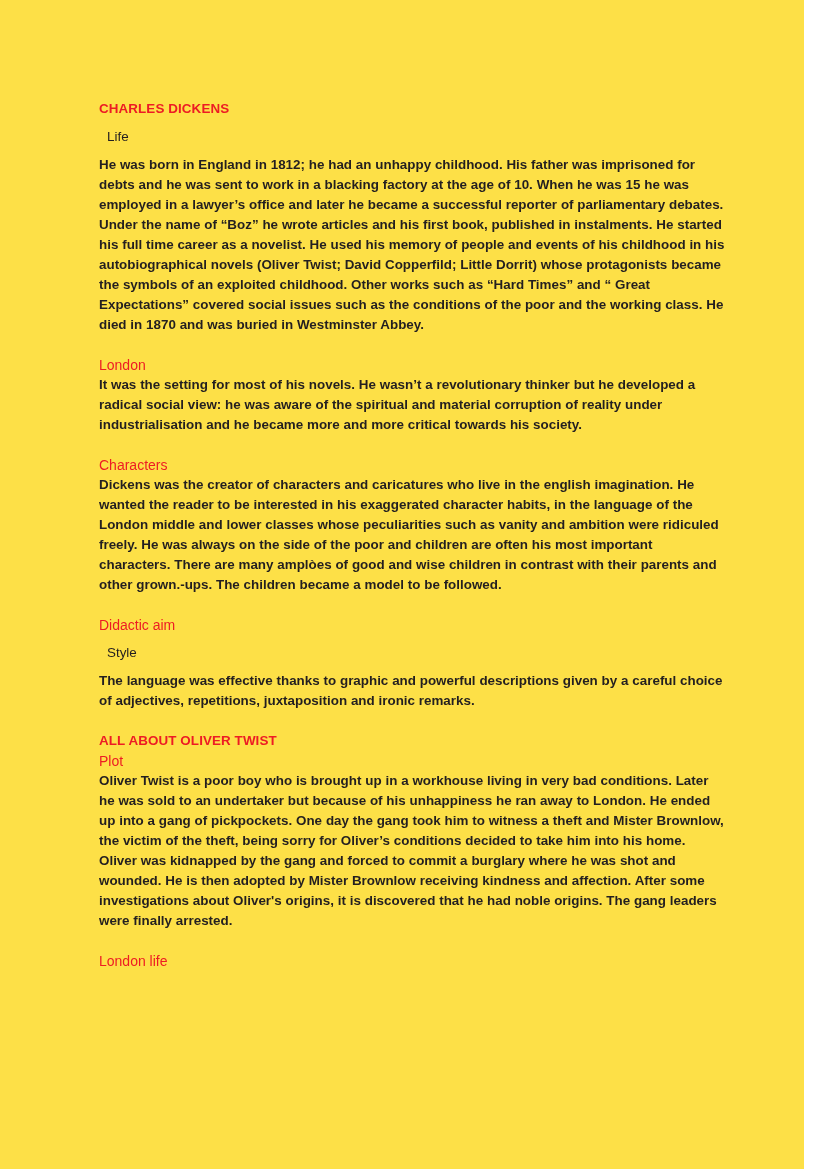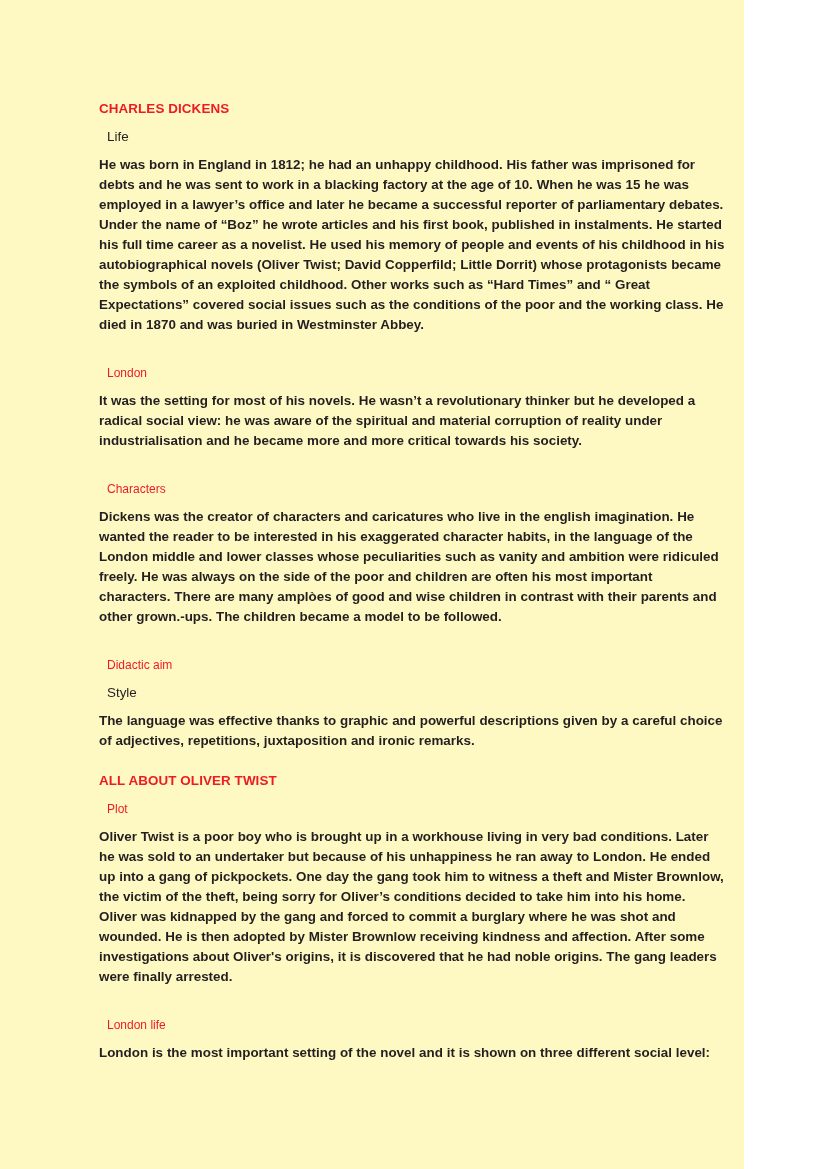--- a/index.html
+++ b/index.html
@@ -9,48 +9,48 @@
     background: #ffffff;
   }
   body {
     width: 828px;
     height: 1169px;
     font-family: "Liberation Sans", sans-serif;
     -webkit-font-smoothing: antialiased;
   }
   .page {
     position: relative;
-    width: 744px;
+    width: 804px;
     height: 1169px;
-    background: #fef9c3;
+    background: #fde047;
     box-sizing: border-box;
     overflow: hidden;
   }
   .content {
     position: absolute;
     left: 99px;
     top: 99px;
     width: 628px;
   }
   
   .heading-major {
     font-size: 13.4px;
     font-weight: bold;
     color: #ed1c24;
     line-height: 20px;
     margin: 0;
     letter-spacing: 0.1px;
   }
   
   .heading-minor {
-    font-size: 12px;
+    font-size: 14px;
     font-weight: normal;
     color: #ed1c24;
     line-height: 20px;
-    margin: 8px;
+    margin: 0;
   }
   
   .heading-plain {
     font-size: 13.4px;
     font-weight: normal;
     color: #231f20;
     line-height: 20px;
     margin: 8px;
   }
   .body-text {
@@ -100,16 +100,15 @@
     <div class="gap"></div>
 
     <h1 class="heading-major">ALL ABOUT OLIVER TWIST</h1>
 
     <div class="heading-minor">Plot</div>
     <p class="body-text">Oliver Twist is a poor boy who is brought up in a workhouse living in very bad conditions. Later he was sold to an undertaker but because of his unhappiness he ran away to London. He ended up into a gang of pickpockets. One day the gang took him to witness a theft and Mister Brownlow, the victim of the theft, being sorry for Oliver’s conditions decided to take him into his home. Oliver was kidnapped by the gang and forced to commit a burglary where he was shot and wounded. He is then adopted by Mister Brownlow receiving kindness and affection. After some investigations about Oliver's origins, it is discovered that he had noble origins. The gang leaders were finally arrested.</p>
 
     <div class="gap"></div>
 
     <div class="heading-minor">London life</div>
-    <p class="body-text">London is the most important setting of the novel and it is shown on three different social level:</p>
 
   </div>
 </div>
 
 </body></html>

